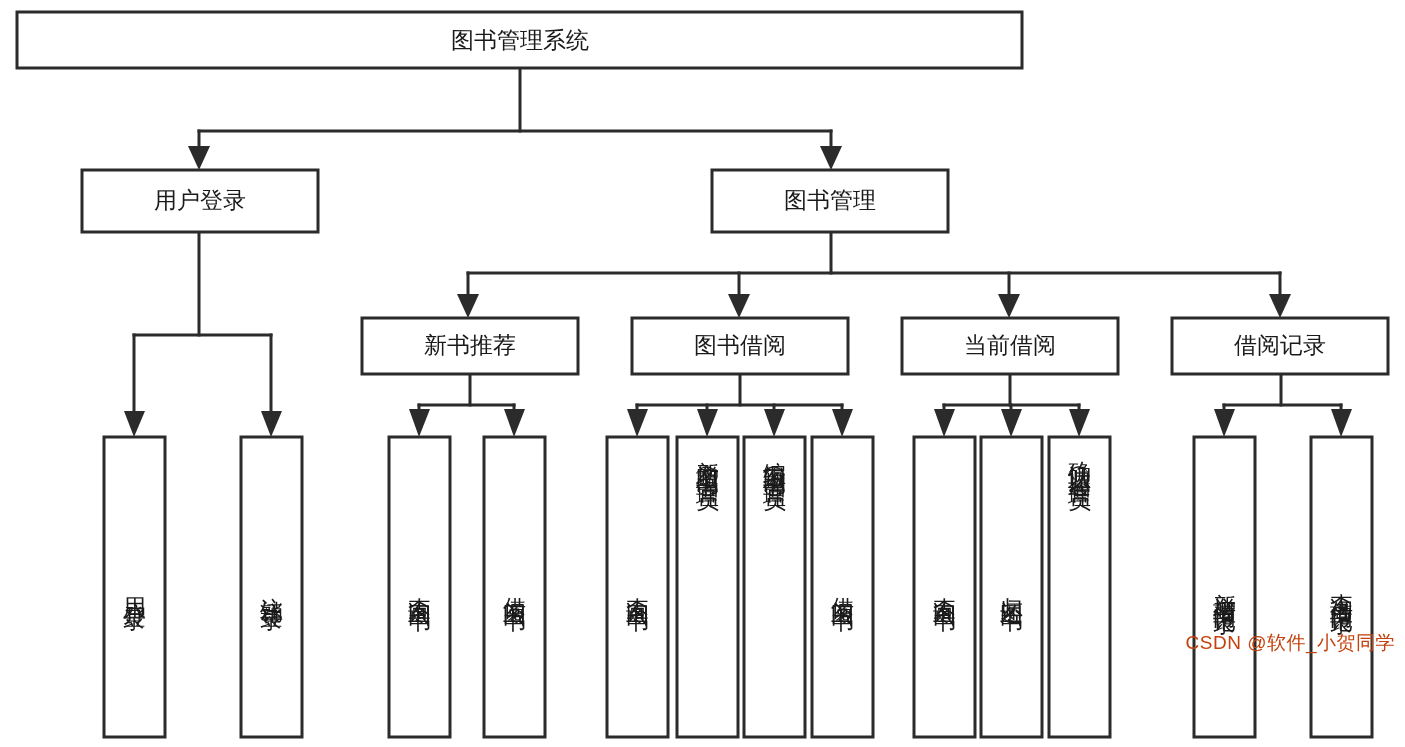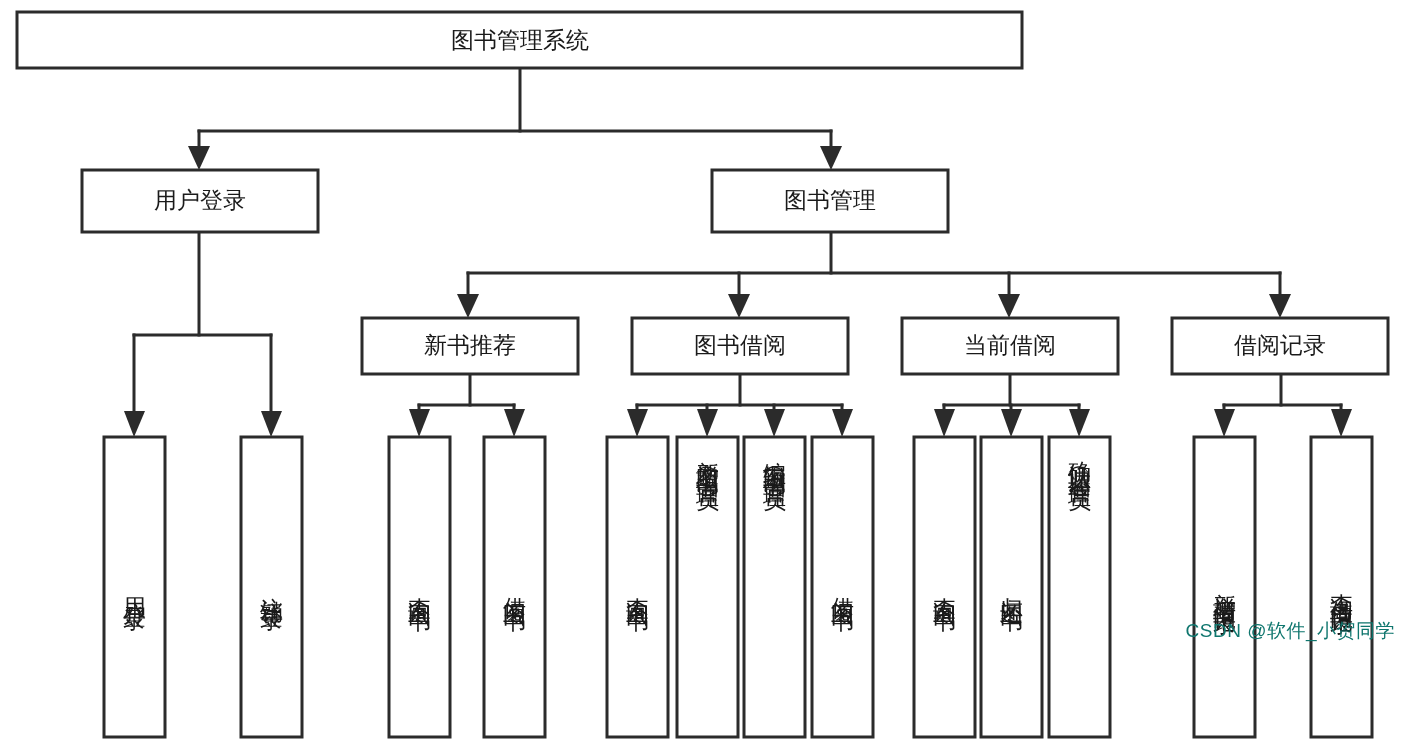--- a/index.html
+++ b/index.html
@@ -64,24 +64,24 @@
     font-family: "Liberation Sans", "DejaVu Sans", sans-serif;
     font-size: 23px;
     line-height: 1;
     letter-spacing: 4px;
     color: #1a1a1a;
     white-space: nowrap;
   }
   .watermark {
     position: absolute;
     right: 10px;
-    bottom: 22px;
+    bottom: 10px;
     font-family: "Liberation Sans", "DejaVu Sans", sans-serif;
     font-size: 19px;
-    color: #0f766e;
+    color: #c2410c;
     letter-spacing: 0.5px;
     white-space: nowrap;
     pointer-events: none;
   }
 </style>
 </head>
 <body>
 
 <div id="diagram-root">
 

